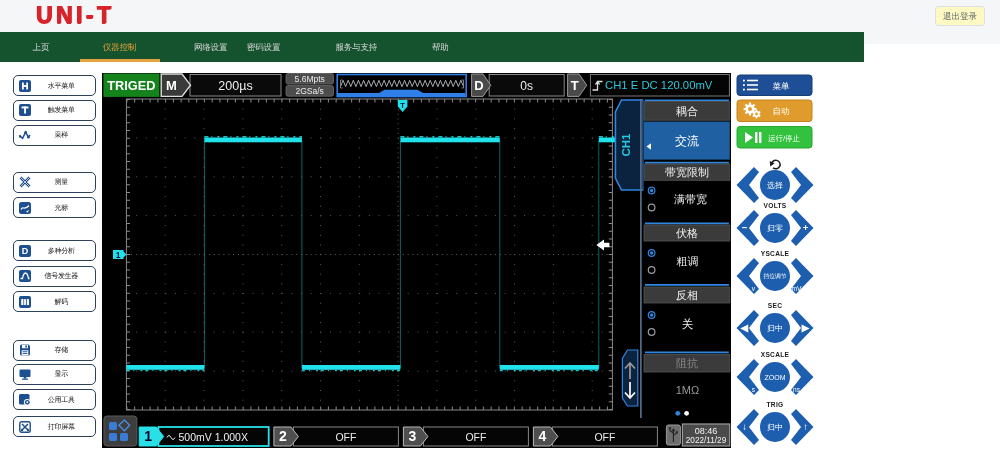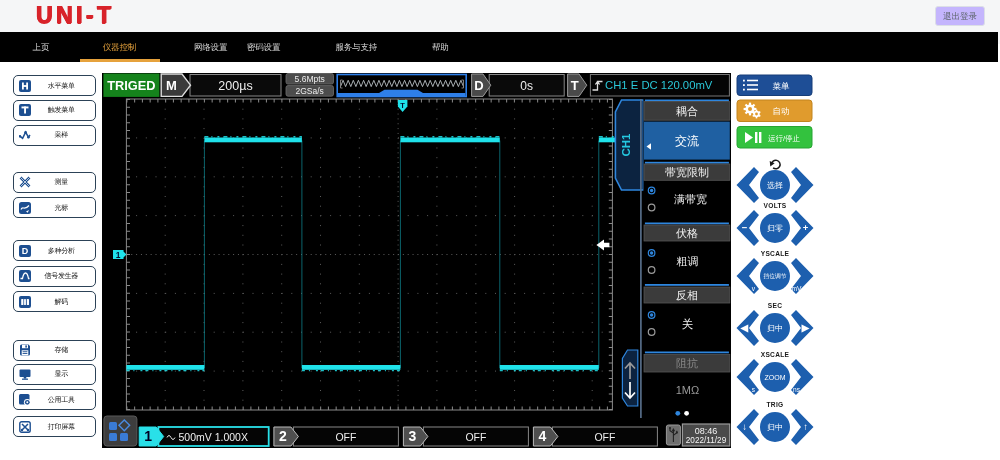--- a/index.html
+++ b/index.html
@@ -1,21 +1,21 @@
 <!DOCTYPE html>
 <html><head>
 <meta charset="utf-8">
 <style>
 *{margin:0;padding:0;box-sizing:border-box}
 html,body{width:1000px;height:460px;background:#fff;font-family:"Liberation Sans",sans-serif;overflow:hidden}
 .abs{position:absolute}
 #hdr{position:absolute;left:0;top:0;width:1000px;height:44px;background:#f5f6f7}
 #logo{position:absolute;left:36px;top:1.5px;font-size:23px;font-weight:900;color:#d8232a;letter-spacing:3.4px;text-shadow:0.8px 0 0 #d8232a, -0.4px 0 0 #d8232a, 0 0.5px 0 #d8232a}
-#logout{position:absolute;left:935px;top:5.5px;width:50px;height:20px;background:#c4b5fd;border:1px solid #dcdfe6;border-radius:3px;font-size:8.5px;color:#5a6268;text-align:center;line-height:18px}
-#nav{position:absolute;left:0;top:32px;width:998px;height:30px;background:#000000}
+#logout{position:absolute;left:935px;top:5.5px;width:50px;height:20px;background:#fef9c3;border:1px solid #dcdfe6;border-radius:3px;font-size:8.5px;color:#5a6268;text-align:center;line-height:18px}
+#nav{position:absolute;left:0;top:32px;width:864px;height:30px;background:#14532d}
 .nitem{position:absolute;top:10px;font-size:8.5px;color:#d8d8d8;letter-spacing:-0.2px}
 .nitem.act{color:#e6a23c}
 #navline{position:absolute;left:80px;top:27.3px;width:80px;height:2.5px;background:#e6a23c}
 .sbtn{position:absolute;left:13px;width:83px;height:21px;background:#fff;border:1.5px solid #2c4257;border-radius:5px;display:flex;align-items:center}
 .sbtn .sic{margin-left:4.5px;flex:none}
 .sbtn span{flex:1;text-align:center;font-size:7px;color:#111;padding-right:3px;letter-spacing:-0.3px}
 </style>
 </head>
 <body>
 <div id="hdr">

